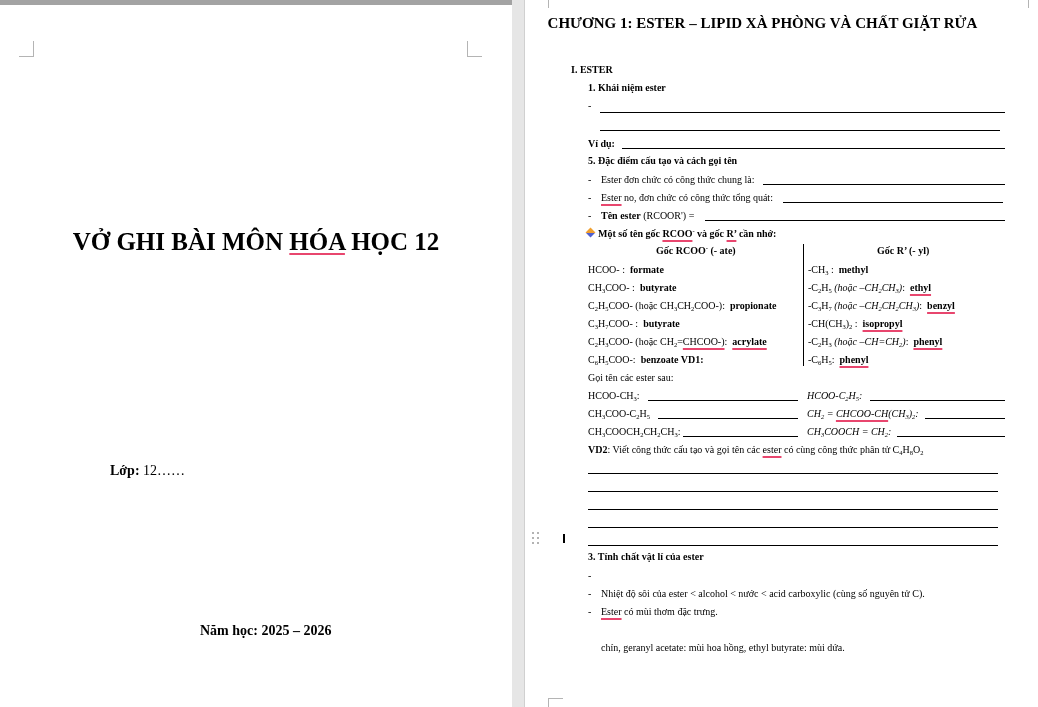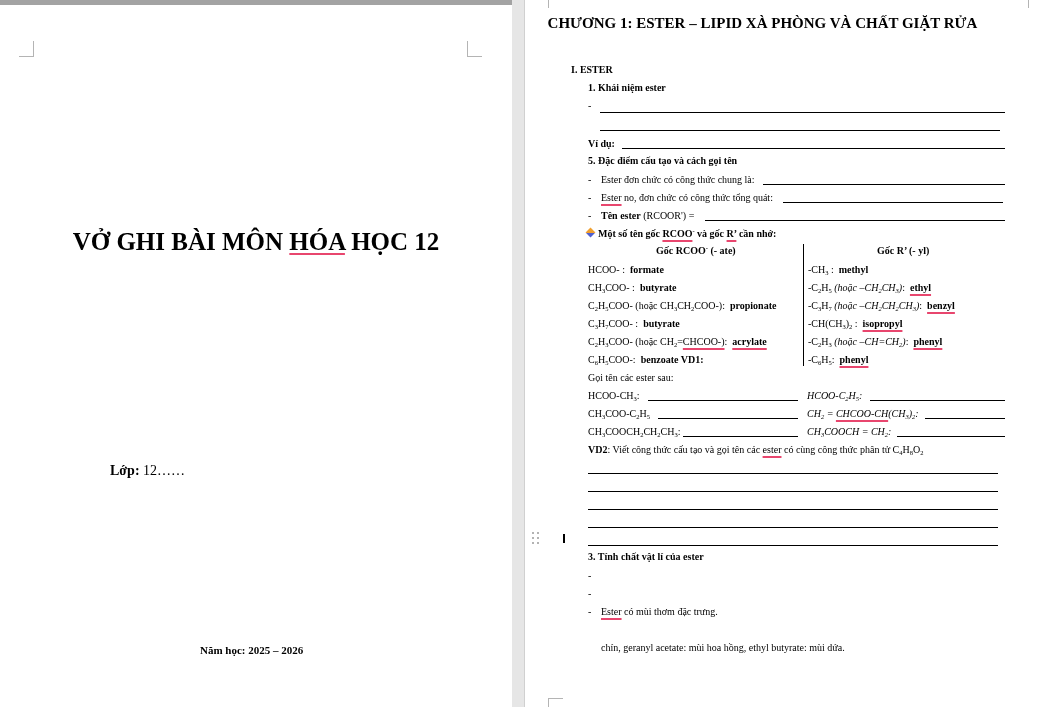--- a/index.html
+++ b/index.html
@@ -22,21 +22,21 @@
   .abs { position:absolute; white-space:nowrap; }
   .squig { text-decoration: underline; text-decoration-color:#e8466e; text-decoration-thickness:2px; text-underline-offset:3px; }
   .ul { text-underline-offset:2px; }
   b, .b { font-weight:bold; }
   sub { font-size:65%; vertical-align:-2px; line-height:0; }
   sup { font-size:65%; vertical-align:4px; line-height:0; }
 
   
   .cover-title { left:0; width:512px; top:222px; text-align:center; font-size:25px; font-weight:bold; line-height:30px; white-space:normal; }
   .cover-field { left:78px; font-size:14px; }
-  .cover-year { left:200px; top:618px; font-size:11px; font-weight:bold;margin-top:21px; }
+  .cover-year { left:200px; top:618px; font-size:14px; font-weight:bold; }
 
   
   .rp { font-size:10px; }
   .h-chap { left:0; width:475px; text-align:center; top:15px; font-size:15px; font-weight:bold; }
   .h-bai { left:0; width:475px; text-align:center; top:35px; font-size:15px; font-weight:bold; }
   .line { position:absolute; height:1px; background:#000; }
   .vline { position:absolute; width:1px; background:#000; }
   .dash { position:absolute; font-size:10px; }
   .handle { position:absolute; left:532px; top:532px; width:9px; height:13px; }
   .handle i { position:absolute; width:2px; height:2px; background:#9a9a9a; border-radius:1px; }
@@ -136,20 +136,21 @@
   <div class="line" style="left:63px;width:410px;top:473px;"></div>
   <div class="line" style="left:63px;width:410px;top:491px;"></div>
   <div class="line" style="left:63px;width:410px;top:509px;"></div>
   <div class="line" style="left:63px;width:410px;top:527px;"></div>
   <div class="line" style="left:63px;width:410px;top:545px;"></div>
 
   <div class="abs b" style="left:63px;top:551px;">3. Tính chất vật lí của ester</div>
 
   <div class="dash" style="left:63px;top:570px;">-</div>
   <div class="dash" style="left:63px;top:588px;">-</div>
+  <div class="abs" style="left:76px;top:588px;">Nhiệt độ sôi của ester &lt; alcohol &lt; nước &lt; acid carboxylic (cùng số nguyên tử C).</div>
   <div class="dash" style="left:63px;top:606px;">-</div>
   <div class="abs" style="left:76px;top:606px;"><span class="squig">Ester</span><span> có mùi thơm đặc trưng.</span></div>
 
   <div class="abs" style="left:76px;top:642px;">chín, geranyl acetate: mùi hoa hồng, ethyl butyrate: mùi dứa.</div>
 </div>
 
 <div class="handle">
   <i style="left:0;top:0"></i>
     <i style="left:5px;top:0"></i>
   <i style="left:0;top:5px"></i>

